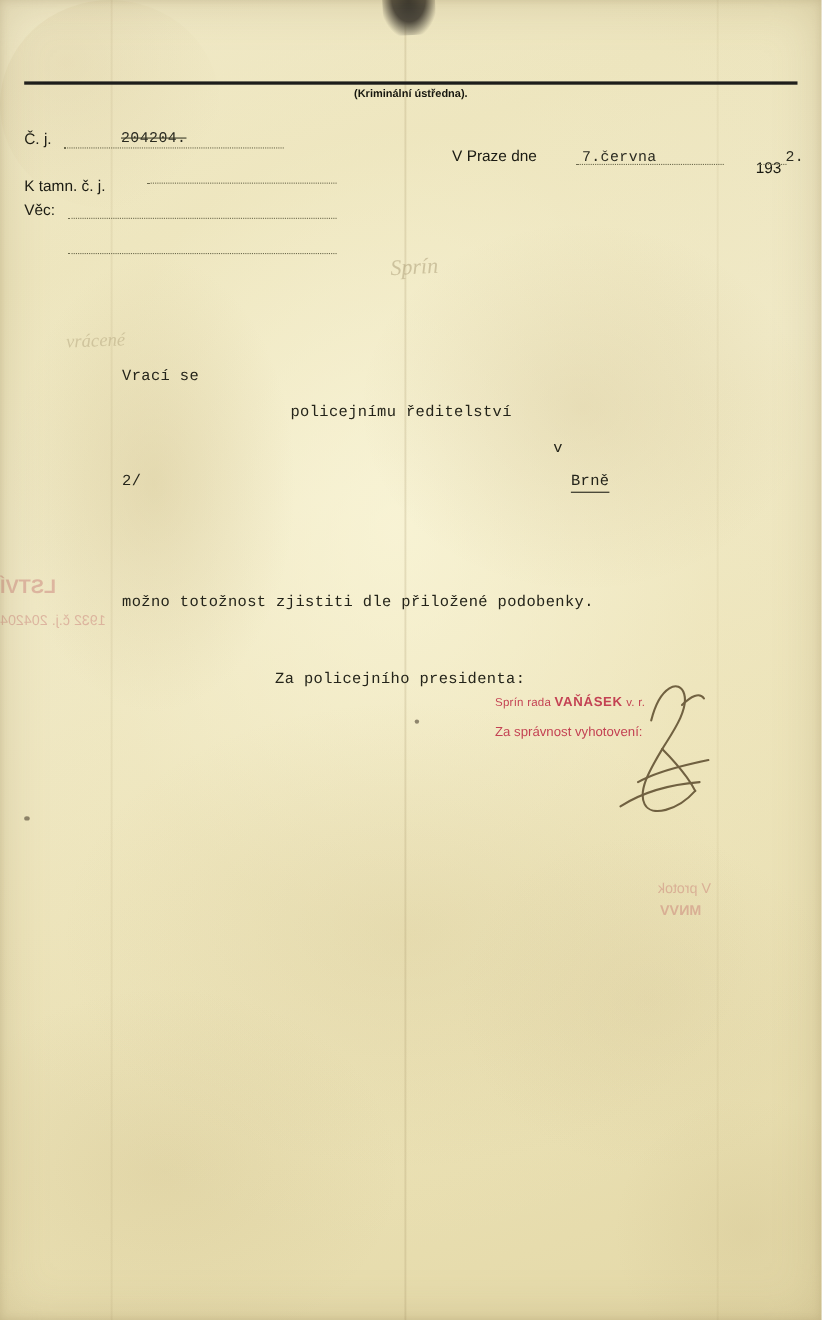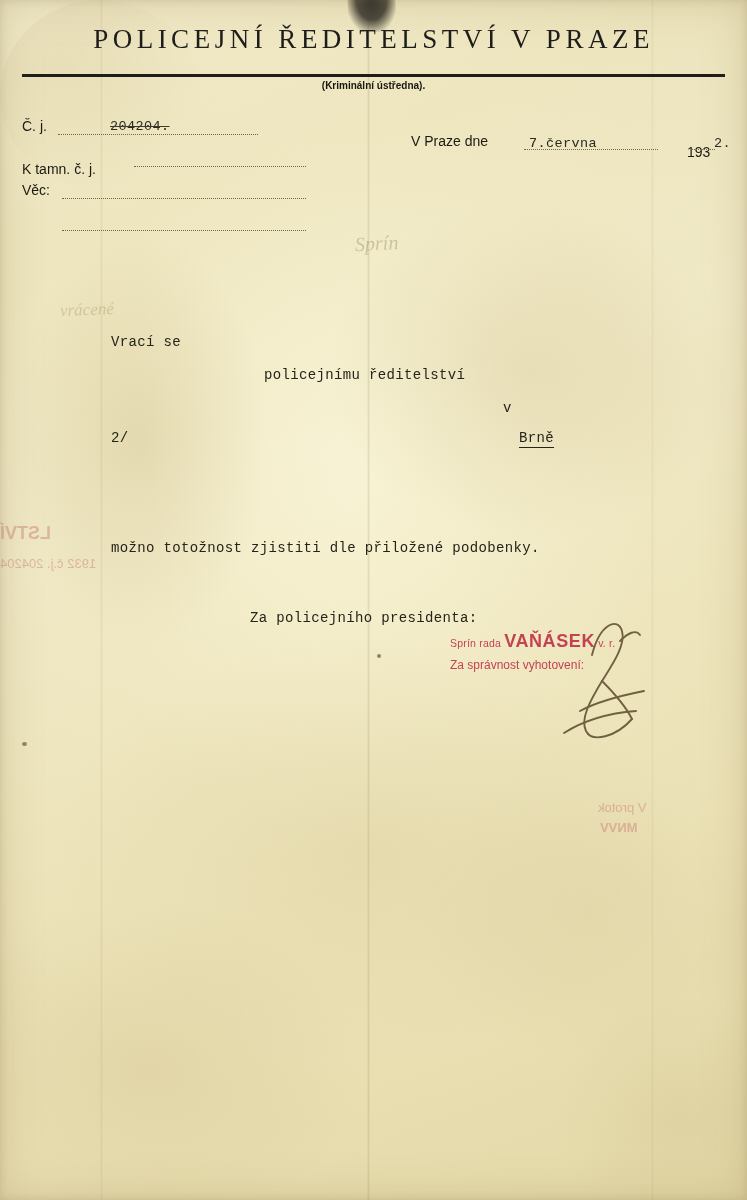--- a/index.html
+++ b/index.html
@@ -138,21 +138,21 @@
 
   
   .stamp {
     position: absolute;
     color: #c0344a;
     font-family: "Liberation Sans", sans-serif;
     white-space: nowrap;
     opacity: .92;
   }
   .stamp-line1 { left: 450px; top: 631px; font-size: 10.5px; letter-spacing: .2px; }
-  .stamp-line1 .big { font-size: 18px; font-weight: bold; letter-spacing: .6px; }
+  .stamp-line1 .big { font-size: 12px; font-weight: bold; letter-spacing: .6px; }
   .stamp-line2 { left: 450px; top: 658px; font-size: 12px; }
 
   .signature {
     position: absolute;
     left: 540px; top: 615px;
     width: 130px; height: 140px;
     pointer-events: none;
   }
 
   
@@ -198,23 +198,20 @@
   <div class="ghost" style="left:355px; top:232px; font-size:20px; transform:rotate(-3deg);">Sprín</div>
   <div class="ghost" style="left:60px; top:300px; font-size:17px; transform:rotate(-2deg); opacity:.8;">vrácené</div>
   <div class="ghost-red" style="left:0px; top:523px; font-size:18px; font-weight:bold;">LSTVÍ</div>
   <div class="ghost-red" style="left:0px; top:556px; font-size:13px;">1932 č.j. 204204</div>
   <div class="ghost-red" style="left:598px; top:800px; font-size:13px;">V protok</div>
   <div class="ghost-red" style="left:600px; top:820px; font-size:13px; font-weight:bold;">MNVV</div>
 
   <div class="dot" style="left:22px; top:742px; width:5px; height:4px;"></div>
   <div class="dot" style="left:377px; top:654px; width:4px; height:4px;"></div>
 
-  <div class="letterhead">
-    <div class="title">POLICEJNÍ ŘEDITELSTVÍ V PRAZE</div>
-  </div>
   <div class="rule"></div>
   <div class="subtitle">(Kriminální ústředna).</div>
 
   <div class="field-label" style="left:22px; top:118px;">Č. j.</div>
   <div class="dotline" style="left:58px; top:133px; width:200px;"></div>
   <div class="typed struck" style="left:110px; top:119px;">204204.</div>
 
   <div class="field-label" style="left:22px; top:161px;">K tamn. č. j.</div>
   <div class="dotline" style="left:134px; top:165px; width:172px;"></div>
 

